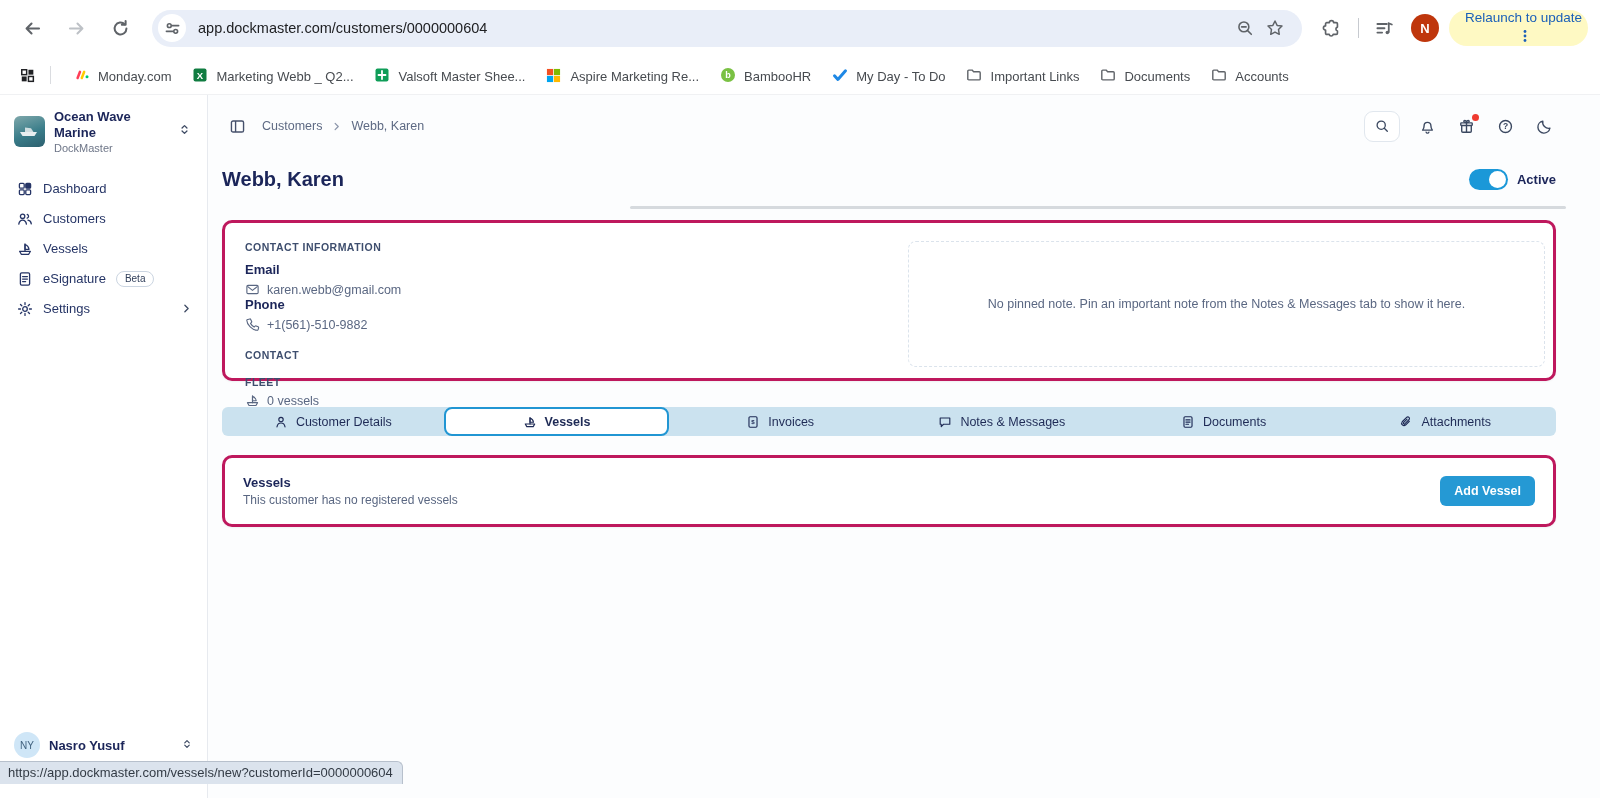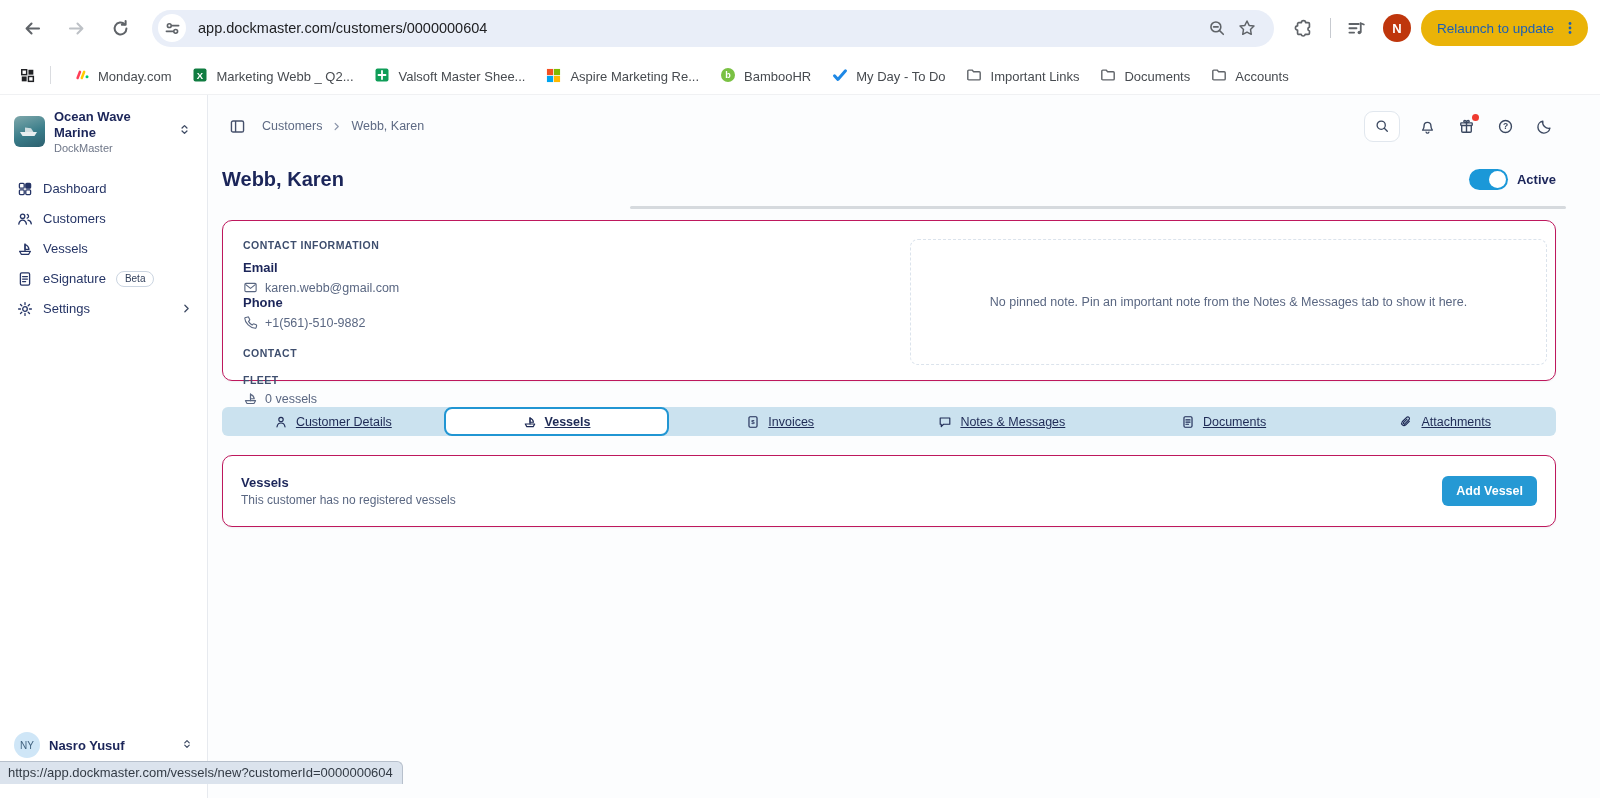--- a/index.html
+++ b/index.html
@@ -20,22 +20,22 @@
     overflow:hidden; }
   .omni-ic { width:30px; height:30px; display:flex; align-items:center; justify-content:center;
     color:#5f6368; flex:none; }
   .tb-right { display:flex; align-items:center; flex:none; }
   .tb-ic { width:32px; height:32px; display:flex; align-items:center; justify-content:center;
     color:#5f6368; }
   .tb-sep { width:1px; height:20px; background:#c7cad0; margin:0 10px; }
   .avatar-n { width:28px; height:28px; border-radius:50%; background:#bf360c; color:#fff;
     font-size:13px; font-weight:700; display:flex; align-items:center; justify-content:center;
     margin:0 10px; }
-  .relaunch { height:36px; background:#eab308; border-radius:18px; display:flex; align-items:center;
-    padding:0 6px 0 16px; color:#1a5fb8; font-size:13.5px; font-weight:500; }
+  .relaunch { height:36px; background:#fef9c3; border-radius:18px; display:flex; align-items:center;
+    padding:0 6px 0 16px; color:#1a5fb8; font-size:13.5px; font-weight:500;flex-direction:column; }
   .relaunch .dots { width:24px; height:24px; display:flex; align-items:center; justify-content:center;
     color:#1a5fb8; margin-left:4px; }
 
   .bookmarks { height:39px; background:#fff; display:flex; align-items:center; padding:0 14px;
     border-bottom:1px solid #f0f1f3; }
   .apps-ic { width:26px; height:26px; display:flex; align-items:center; justify-content:center;
     color:#202124; }
   .bm-sep { width:1px; height:18px; background:#dadce0; margin:0 12px 0 10px; }
   .bm { display:flex; align-items:flex-end; gap:8px; font-size:13px; color:#474b50;
     padding:5px 10px; border-radius:8px; white-space:nowrap; }
@@ -85,39 +85,39 @@
   .page-title { font-size:20px; font-weight:700; color:#1b2559; }
   .toggle-wrap { margin-left:auto; display:flex; align-items:center; gap:9px; }
   .toggle { width:39px; height:21px; border-radius:11px; background:#1b98d8; position:relative; }
   .toggle .knob { position:absolute; top:2px; right:2px; width:17px; height:17px; border-radius:50%;
     background:#fff; }
   .toggle-lbl { font-size:13px; font-weight:700; color:#1b2559; }
 
   .scroll-line { position:absolute; left:630px; top:111px; width:936px; height:3px;
     background:#d6dade; border-radius:2px; }
 
-  .card { background:#fff; border:1px solid #be185d; border-radius:10px;
+  .card { background:#fff; border:3px solid #be185d; border-radius:10px;
     box-shadow:0 1px 2px rgba(16,24,40,.05); }
   .contact-card { margin-top:26px; height:161px; position:relative; padding:18px 20px; }
   .sec-lbl { font-size:10.5px; font-weight:700; letter-spacing:.5px; color:#3e4e6e; }
   .cc-grid { display:flex; margin-top:9px;flex-direction:column; }
   .cc-col1 { width:323px; }
   .fld-lbl { font-size:13px; font-weight:700; color:#1b2559; }
   .fld-row { display:flex; align-items:center; gap:7px; margin-top:5px; font-size:12.5px;
     color:#5a6782; }
   .fld-row svg { color:#5a6782; flex:none; }
   .addr-lbl { margin-top:17px; }
   .fleet-lbl { margin-top:15px; }
   .pinned { position:absolute; top:18px; right:8px; width:637px; height:126px;
     border:1.5px dashed #dbe3ec; border-radius:8px; display:flex; align-items:center;
     justify-content:center; padding:0 40px; text-align:center; font-size:12.5px; color:#5a6782; }
 
   .tab-bar { margin-top:26px; height:29px; background:#cbe2ef; border-radius:6px; display:flex; }
   .tab { flex:1; display:flex; align-items:center; justify-content:center; gap:8px;
-    font-size:12.5px; color:#1e2a55; cursor:pointer;text-decoration:underline; }
+    font-size:12.5px; color:#1e2a55; cursor:pointer; }
   .tab svg { flex:none; }
   .tab.selected { background:#fff; border:2px solid #2196d3; border-radius:8px; font-weight:700; }
 
   .vessels-panel { margin-top:19px; min-height:72px; display:flex; align-items:center;
     padding:13px 18px; }
   .vp-title { font-size:13px; font-weight:700; color:#1b2559; }
   .vp-sub { font-size:12px; color:#5a6782; margin-top:3px; }
   .add-btn { margin-left:auto; background:#2599d4; color:#fff; border:none; border-radius:6px;
     font-size:12.5px; font-weight:700; padding:8px 14px; font-family:inherit; cursor:pointer; }
 

